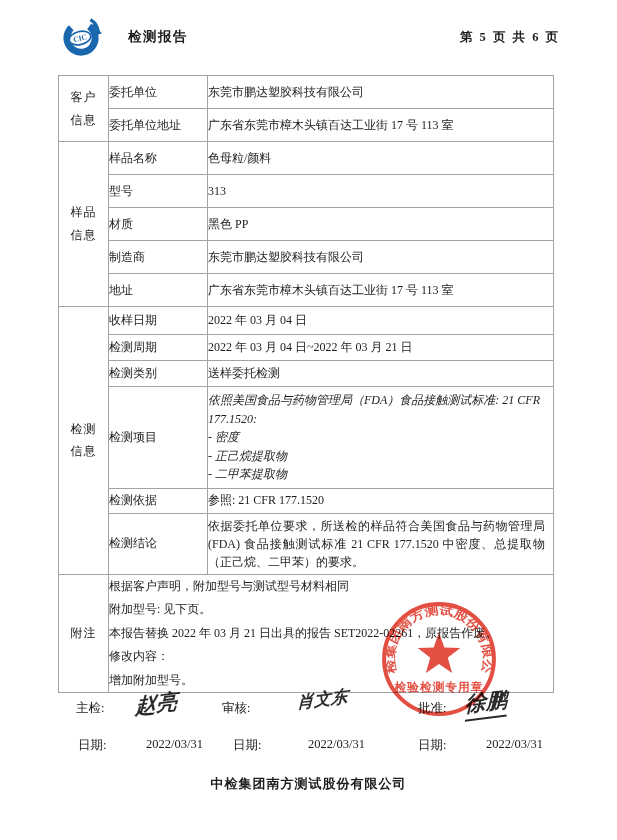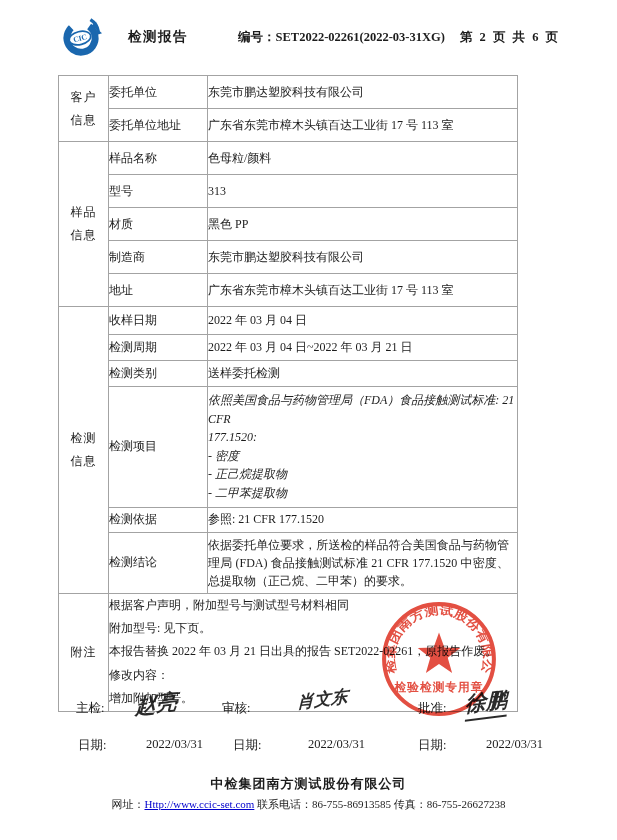--- a/index.html
+++ b/index.html
@@ -4,21 +4,21 @@
 <style>
   html,body{margin:0;padding:0;background:#ffffff;}
   .page{position:relative;width:617px;height:840px;background:#fff;overflow:hidden;
         font-family:"Liberation Serif","DejaVu Serif",serif;color:#1c1c1c;}
   
   .header{position:absolute;left:60px;top:14px;width:500px;height:46px;display:flex;align-items:center;}
   .doc-title{margin-left:26px;font-weight:bold;font-size:13.5px;letter-spacing:1.5px;white-space:nowrap;}
   .report-no{margin-left:50px;font-weight:bold;font-size:12.5px;white-space:nowrap;}
   .page-info{margin-left:auto;font-weight:bold;font-size:12.5px;letter-spacing:2px;white-space:nowrap;}
   
-  table.report{position:absolute;left:58px;top:75px;width:460px;border-collapse:collapse;
+  table.report{position:absolute;left:58px;top:75px;width:496px;border-collapse:collapse;
                font-size:12px;table-layout:fixed;}
   table.report td{border:1px solid #a3a3a3;vertical-align:middle;padding:0;}
   td.sec{text-align:center;}
   td.sec .sec-t{width:30px;margin:0 auto;line-height:1.9;letter-spacing:1px;}
   td.lab{padding-left:9px;}
   td.val{padding-left:11px;padding-right:8px;}
   tr.h33{height:33px;} tr.h28{height:28px;} tr.h26{height:26px;}
   tr.h92{height:92px;} tr.h25{height:25px;padding-left:36px;} tr.h42{height:42px;} tr.h99{height:99px;}
   .mline{line-height:1.55;padding:4px 0;font-style:italic;}
   .concl{line-height:1.5;text-align:justify;padding:3px 8px 3px 0;}
@@ -52,22 +52,21 @@
         <path d="M 29 3.5 A 16 16 0 0 1 36.5 15" stroke-width="3.2"></path>
       </g>
       <polygon points="35,12 40,16.5 33.5,18.5" fill="#1a67ae"></polygon>
       <polygon points="29.5,9.5 34.5,5.5 34.5,12.5" fill="#1a67ae"></polygon>
       <g transform="rotate(-14 19 21)">
         <ellipse cx="19" cy="21" rx="10.5" ry="6.2" fill="#ffffff" stroke="#1a67ae" stroke-width="1.6"></ellipse>
         <text x="19" y="23.6" text-anchor="middle" font-size="7.2" font-weight="bold" fill="#1a67ae" font-family="Liberation Serif, serif">CIC</text>
       </g>
     </svg>
     <div class="doc-title">检测报告</div>
-    <div class="report-no">编号：SET2022-02261(2022-03-31XG)</div>
-    <div class="page-info">第 2 页 共 6 页</div>
+    <div class="page-info">第 5 页 共 6 页</div>
   </div>
 
   <table class="report">
     <colgroup>
         <col style="width:50px">
         <col style="width:99px">
         <col>
       </colgroup>
     <tbody>
 
@@ -181,20 +180,15 @@
       <path id="sealArc" d="M 20.1 78.6 A 44 44 0 1 1 99.9 78.6" fill="none"></path>
     </defs>
     <text fill="#e03c2d" font-size="11" font-weight="bold" font-family="Liberation Serif, serif">
       <textPath href="#sealArc" startOffset="50%" text-anchor="middle" lengthAdjust="spacingAndGlyphs" textLength="192">中检集团南方测试股份有限公司</textPath>
     </text>
     <text x="60" y="91" text-anchor="middle" fill="#e03c2d" font-size="11.5" font-weight="bold" letter-spacing="1" font-family="Liberation Serif, serif">检验检测专用章</text>
   </svg>
 
   <div class="footer">
     <div class="f-company">中检集团南方测试股份有限公司</div>
-    <div class="f-line">
-      <span>网址：</span><a class="f-link" href="#">Http://www.ccic-set.com</a>
-      <span>联系电话：86-755-86913585</span>
-      <span>传真：86-755-26627238</span>
-    </div>
   </div>
 
 </div>
 
 </body></html>

